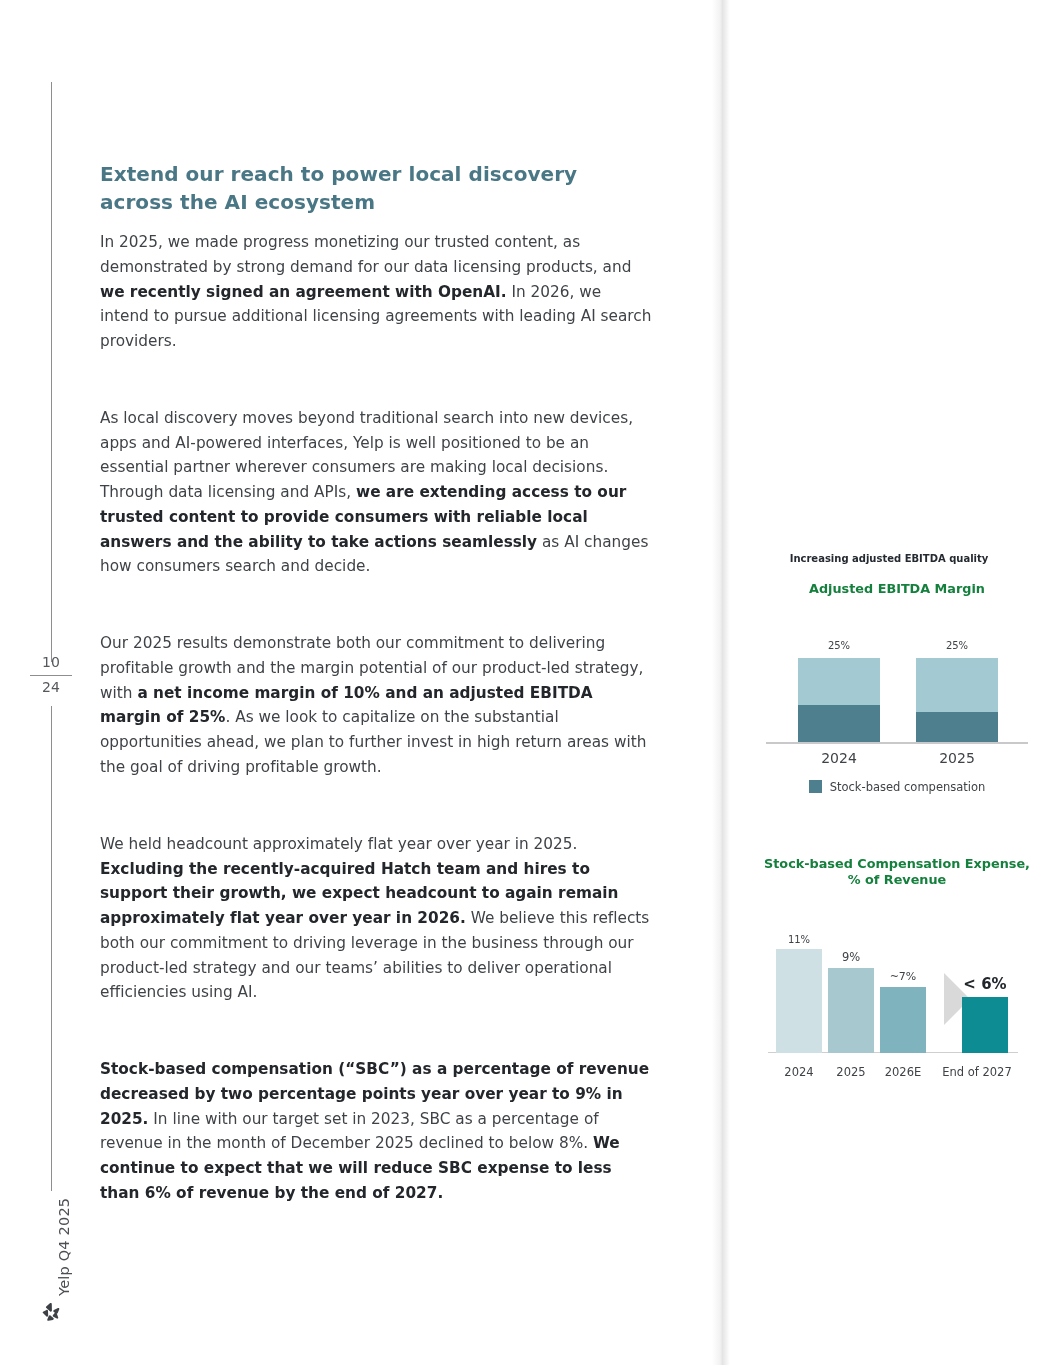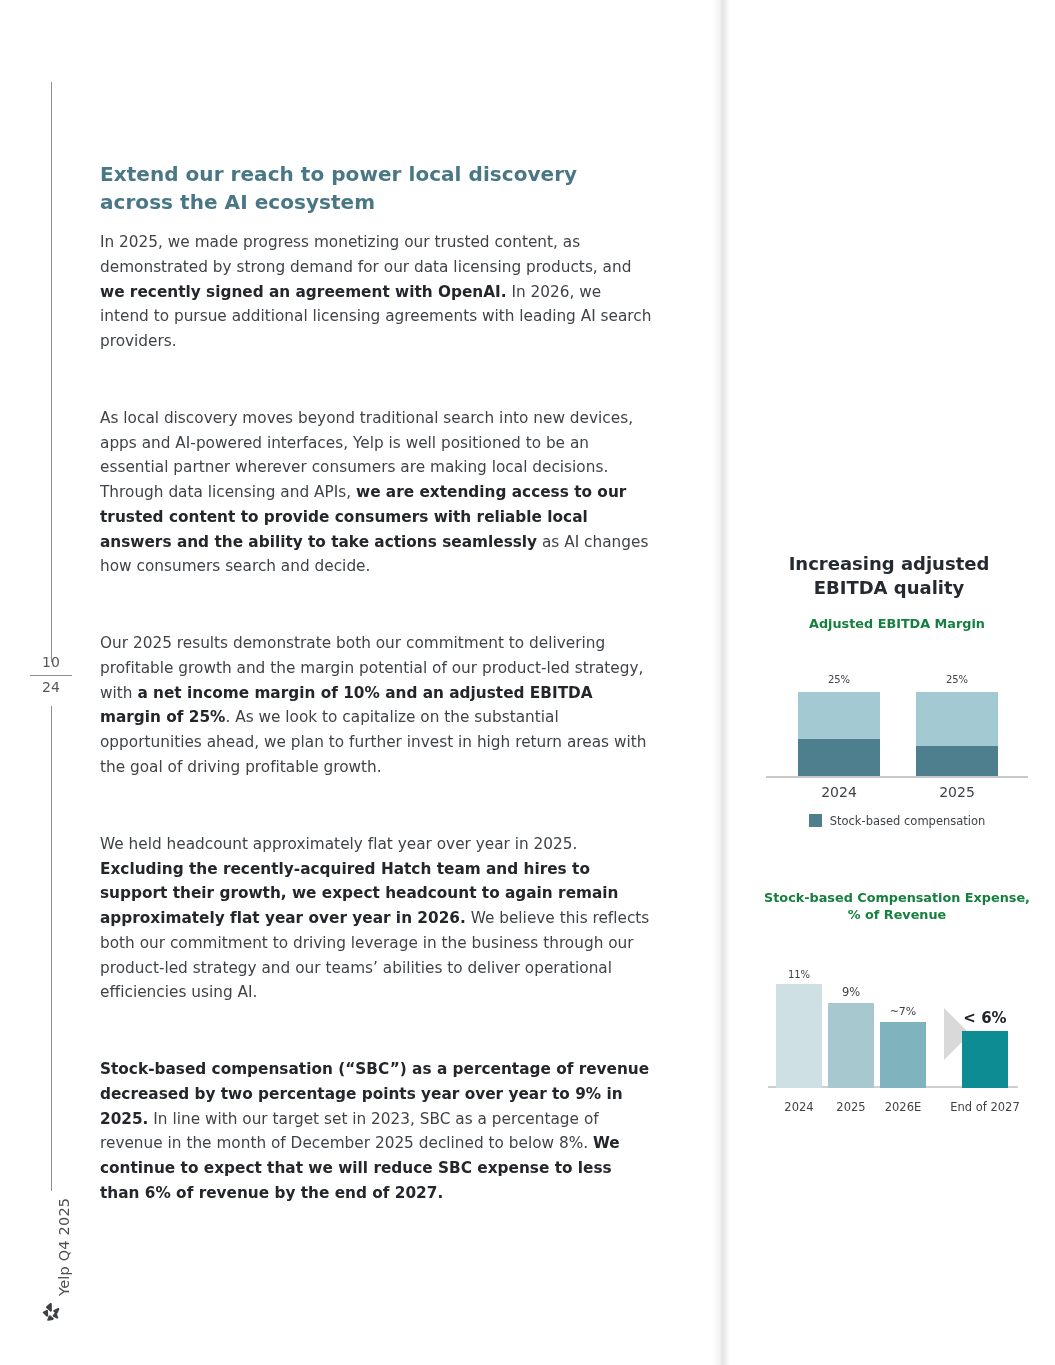--- a/index.html
+++ b/index.html
@@ -115,21 +115,21 @@
   .charts {
     position: absolute;
     left: 762px;
     top: 552px;
     width: 270px;
   }
   .chart-block { margin-bottom: 62px; }
   .chart-title {
     text-align: center;
     font-weight: bold;
-    font-size: 18px;
+    font-size: 10px;
     line-height: 1.32;
     color: #252a31;
     margin: 0 16px 16px 0;
   }
   .chart-sub {
     text-align: center;
     font-size: 12.8px;
     line-height: 1.32;
     color: #15803d;
     margin: 0 0 14px 0;
@@ -387,17 +387,17 @@
       <div class="c2-bar-wrap" id="c2w3" style="left: 200px;">
         <div class="c2-val" id="c2v3" style="bottom: 60.7273px; font-size: 15px; font-weight: bold; color: rgb(34, 38, 43);">&lt; 6%</div>
         <div class="c2-bar" id="c2b3" style="height: 56.7273px; background: rgb(14, 140, 148);"></div>
       </div>
     </div>
 
     <div class="c2-labels">
       <span id="c2l0" style="left: 0px; width: 74px;">2024</span>
       <span id="c2l1" style="left: 52px; width: 74px;">2025</span>
       <span id="c2l2" style="left: 104px; width: 74px;">2026E</span>
-      <span id="c2l3" style="left: 186px; width: 74px;">End of 2027</span>
+      <span id="c2l3" style="left: 178px; width: 74px;">End of 2027</span>
     </div>
   </div>
 
 </div>
 
 </body></html>

